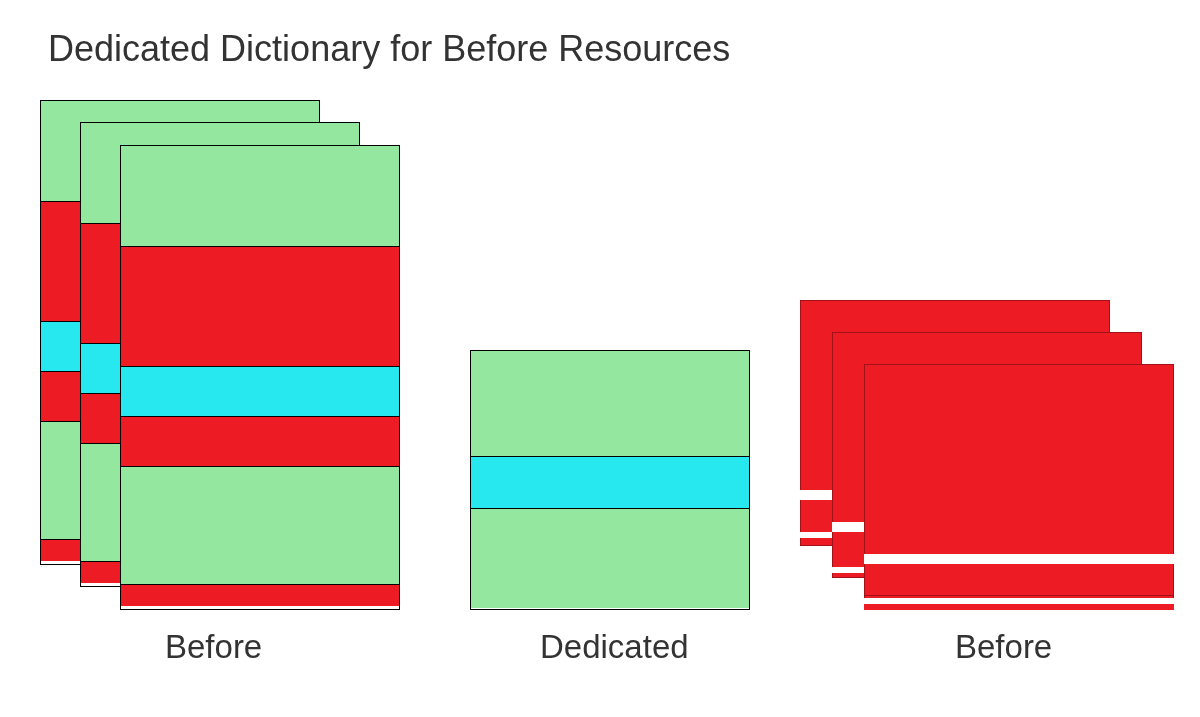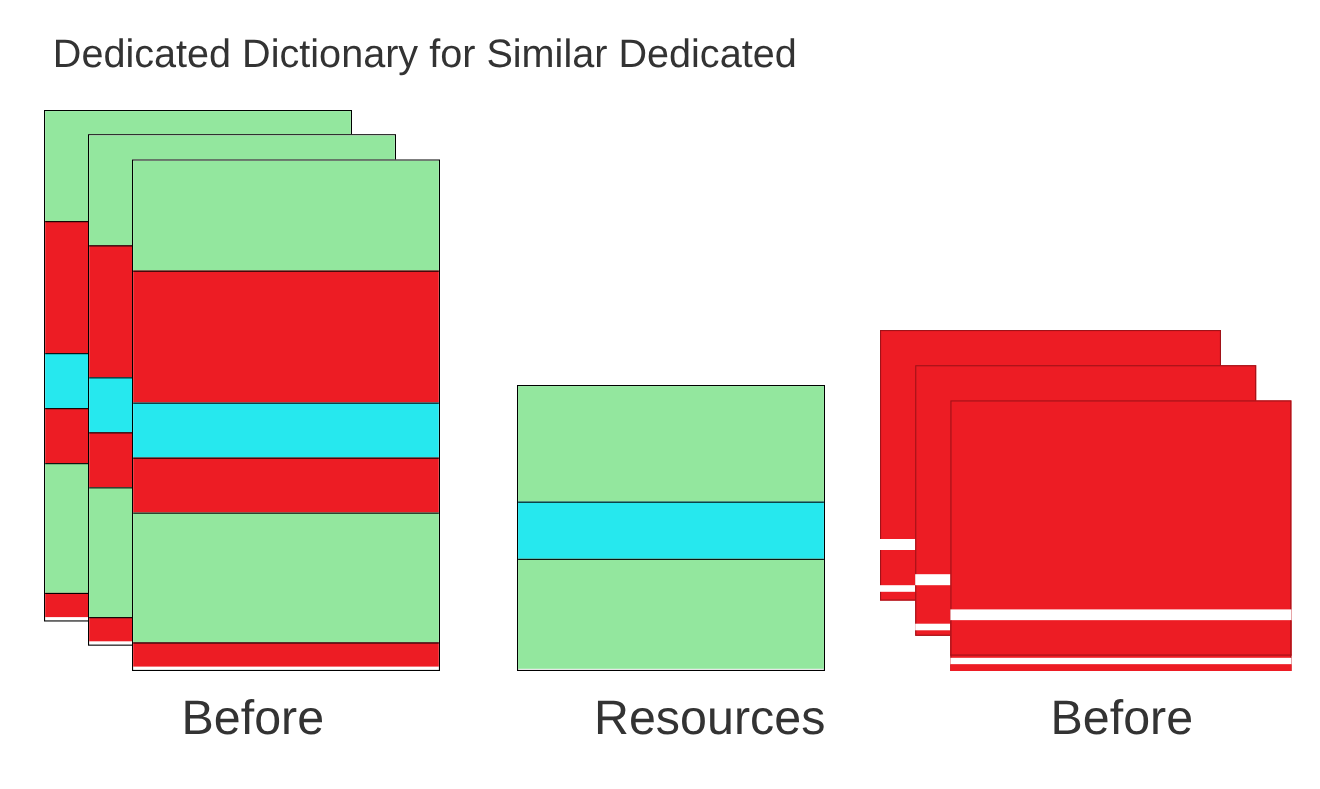--- a/index.html
+++ b/index.html
@@ -13,21 +13,21 @@
     }
     .title {
       position: absolute;
       top: 28px;
       left: 48px;
       font-size: 36px;
       color: #333;
     }
     .col-label {
       position: absolute;
-      font-size: 44px;
+      font-size: 33px;
       color: #333;
     }
     .stack {
       position: absolute;
     }
     .card {
       position: absolute;
       border: 1.5px solid #000;
       background: #fff;
       overflow: hidden;
@@ -45,21 +45,21 @@
       border: 1.5px solid #a01218;
     }
     .gap-after {
       position: absolute;
       background: #fff;
     }
   </style>
 </head>
 <body>
 
-<div class="title">Dedicated Dictionary for Similar Dedicated</div>
+<div class="title">Dedicated Dictionary for Before Resources</div>
 
 <div class="stack" style="left:40px; top:100px; width:360px; height:510px;">
 
   <div class="card" style="left:0; top:0; width:280px; height:465px;">
     <div class="seg g" style="height:100px;"></div>
     <div class="seg r" style="height:120px;"></div>
     <div class="seg c" style="height:50px;"></div>
     <div class="seg r" style="height:50px;"></div>
     <div class="seg g" style="height:118px;"></div>
     <div class="seg r" style="height:22px;"></div>
@@ -83,21 +83,21 @@
     <div class="seg r" style="height:22px;"></div>
   </div>
 </div>
 <div class="col-label" style="left:165px; top:628px;">Before</div>
 
 <div class="card" style="left:470px; top:350px; width:280px; height:260px;">
   <div class="seg g" style="height:105px;"></div>
   <div class="seg c" style="height:52px;"></div>
   <div class="seg g" style="height:100px;"></div>
 </div>
-<div class="col-label" style="left:540px; top:628px;">Resources</div>
+<div class="col-label" style="left:540px; top:628px;">Dedicated</div>
 
 <div class="stack" style="left:800px; top:300px; width:380px; height:320px;">
 
   <div class="card-after" style="left:0; top:0; width:310px; height:246px;"></div>
   <div class="gap-after" style="left:0; top:190px; width:310px; height:10px;"></div>
   <div class="gap-after" style="left:0; top:232px; width:310px; height:6px;"></div>
 
   <div class="card-after" style="left:32px; top:32px; width:310px; height:246px;"></div>
   <div class="gap-after" style="left:32px; top:222px; width:310px; height:10px;"></div>
   <div class="gap-after" style="left:32px; top:267px; width:310px; height:6px;"></div>

